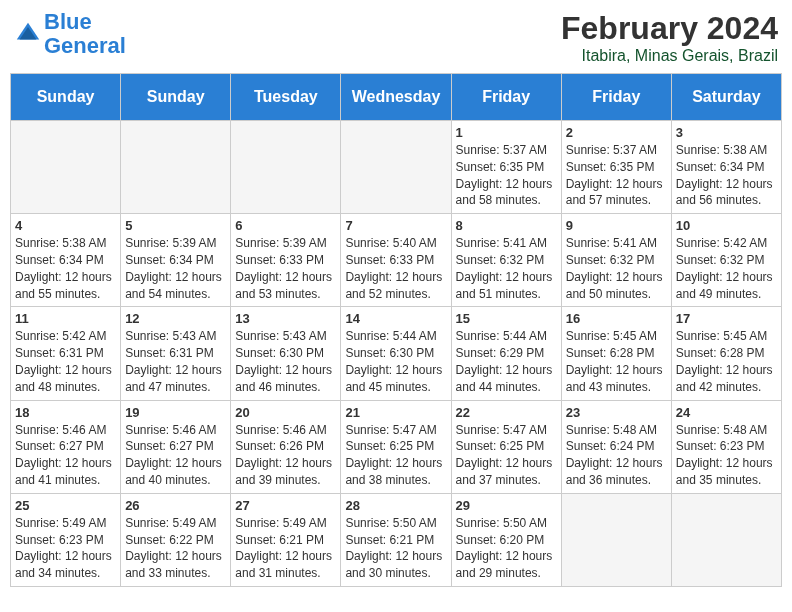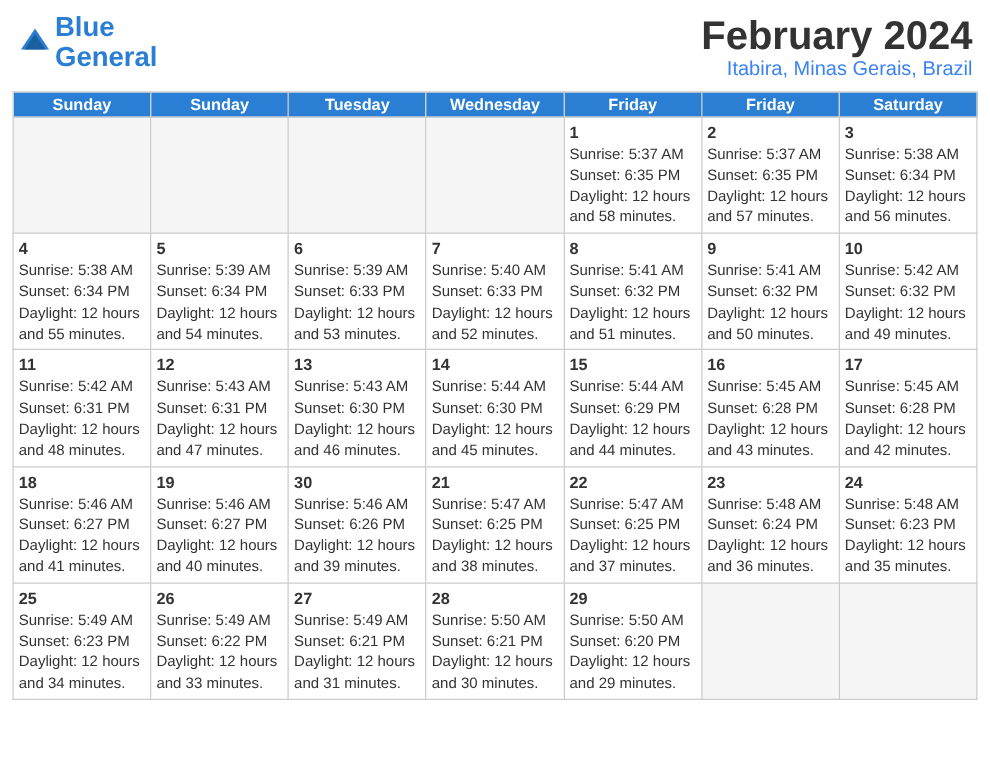--- a/index.html
+++ b/index.html
@@ -39,33 +39,33 @@
       text-align: right;
     }
     .month-year {
       font-size: 32px;
       font-weight: bold;
       color: #333;
       text-align: right;
     }
     .location {
       font-size: 16px;
-      color: #3b82f6;
+      color: #14532d;
     }
     table {
       width: 100%;
       border-collapse: collapse;
       font-size: 11px;
     }
     thead tr th {
       background-color: #2a7fd4;
       color: #fff;
       text-align: center;
-      padding: 2px 4px;
-      font-size: 13px;
+      padding: 14px 4px;
+      font-size: 16px;
       border: 1px solid #ccc;
     }
     tbody tr td {
       border: 1px solid #ccc;
       vertical-align: top;
       padding: 4px;
       width: 110px;
       min-height: 80px;
       background: #fff;
     }
@@ -198,21 +198,21 @@
       <tr>
         <td>
           <div class="day-num">18</div>
           <div class="day-info">Sunrise: 5:46 AM<br>Sunset: 6:27 PM<br>Daylight: 12 hours and 41 minutes.</div>
         </td>
         <td>
           <div class="day-num">19</div>
           <div class="day-info">Sunrise: 5:46 AM<br>Sunset: 6:27 PM<br>Daylight: 12 hours and 40 minutes.</div>
         </td>
         <td>
-          <div class="day-num">30</div>
+          <div class="day-num">20</div>
           <div class="day-info">Sunrise: 5:46 AM<br>Sunset: 6:26 PM<br>Daylight: 12 hours and 39 minutes.</div>
         </td>
         <td>
           <div class="day-num">21</div>
           <div class="day-info">Sunrise: 5:47 AM<br>Sunset: 6:25 PM<br>Daylight: 12 hours and 38 minutes.</div>
         </td>
         <td>
           <div class="day-num">22</div>
           <div class="day-info">Sunrise: 5:47 AM<br>Sunset: 6:25 PM<br>Daylight: 12 hours and 37 minutes.</div>
         </td>

